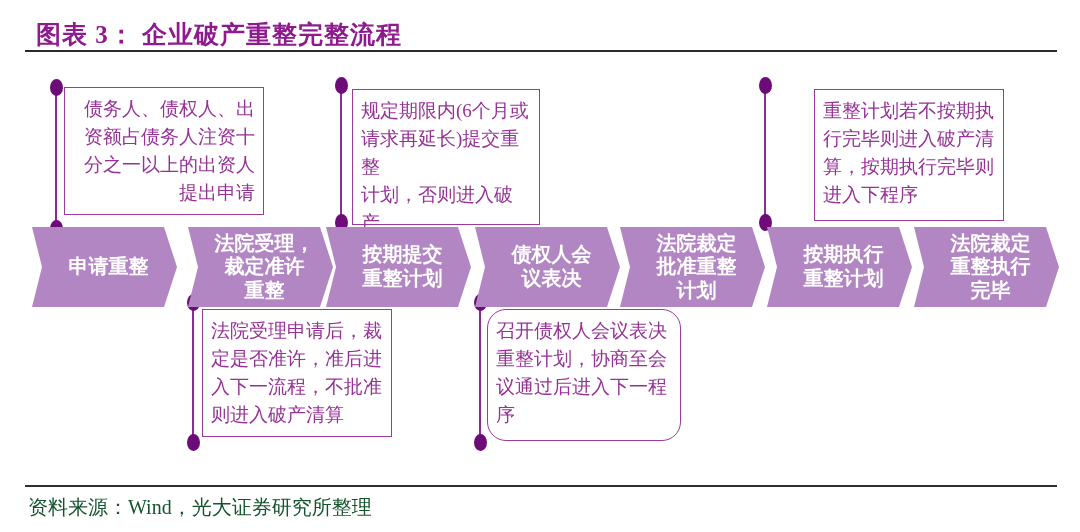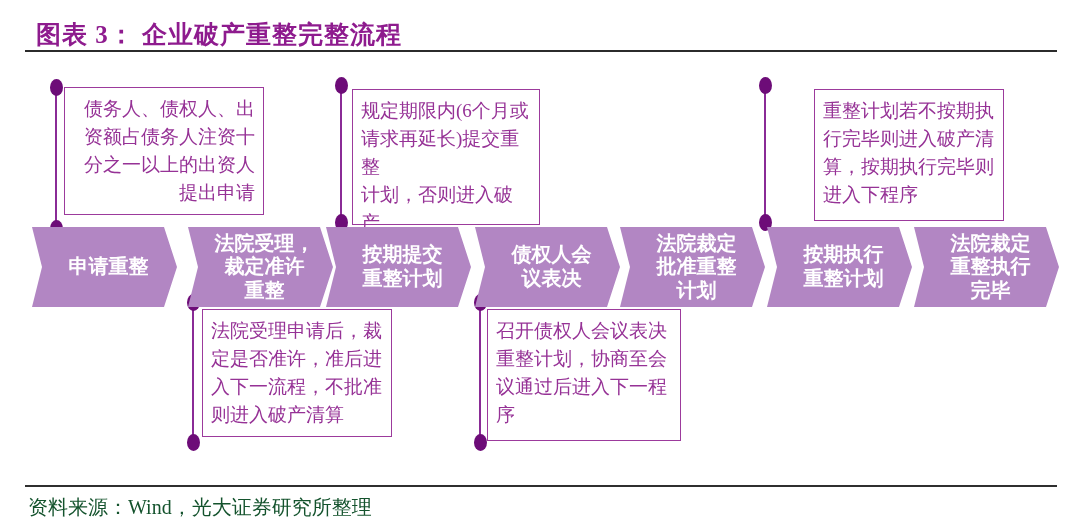--- a/index.html
+++ b/index.html
@@ -68,21 +68,21 @@
     line-height: 28px;
     padding: 7px 8px;
     box-sizing: border-box;
     white-space: pre-line;
     font-family: "Liberation Serif", "DejaVu Serif", serif;
   }
   .t1 { left: 64px;  top: 87px;  width: 200px; height: 128px; text-align: right; }
   .t2 { left: 352px; top: 89px;  width: 188px; height: 136px; }
   .t3 { left: 774px; top: 89px;  width: 190px; height: 132px; margin-left: 40px; }
   .b1 { left: 202px; top: 309px; width: 190px; height: 128px; }
-  .b2 { left: 487px; top: 309px; width: 194px; height: 132px; }
+  .b2 { left: 487px; top: 309px; width: 194px; height: 132px; border-radius: 19px; }
 
   
   .vline {
     position: absolute;
     width: 2px;
     background: #8a2b96;
   }
   .dot {
     position: absolute;
     width: 13px; height: 17px;

